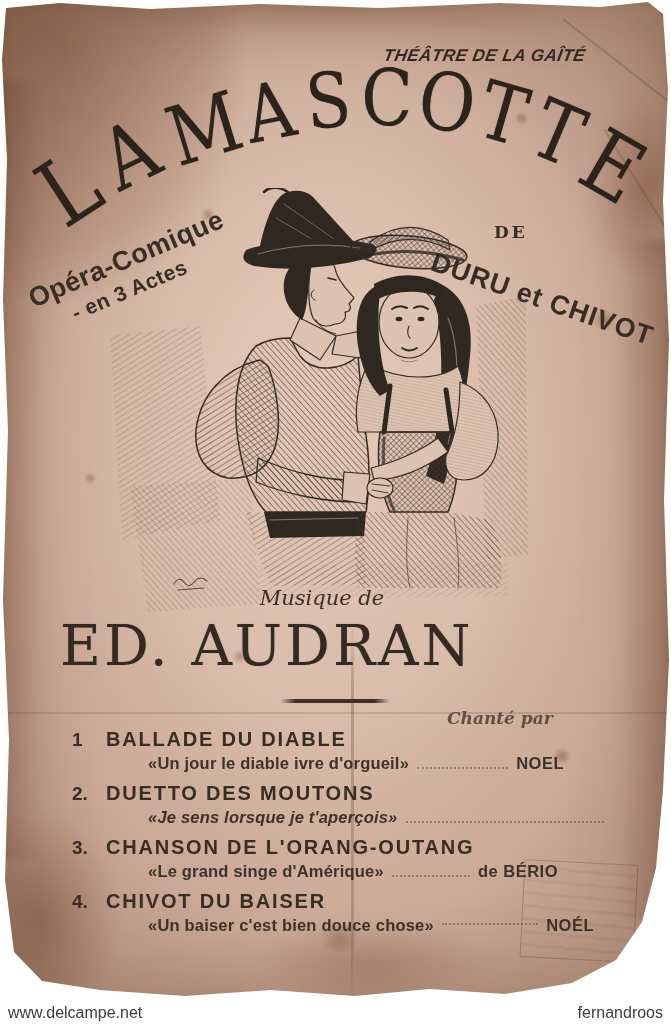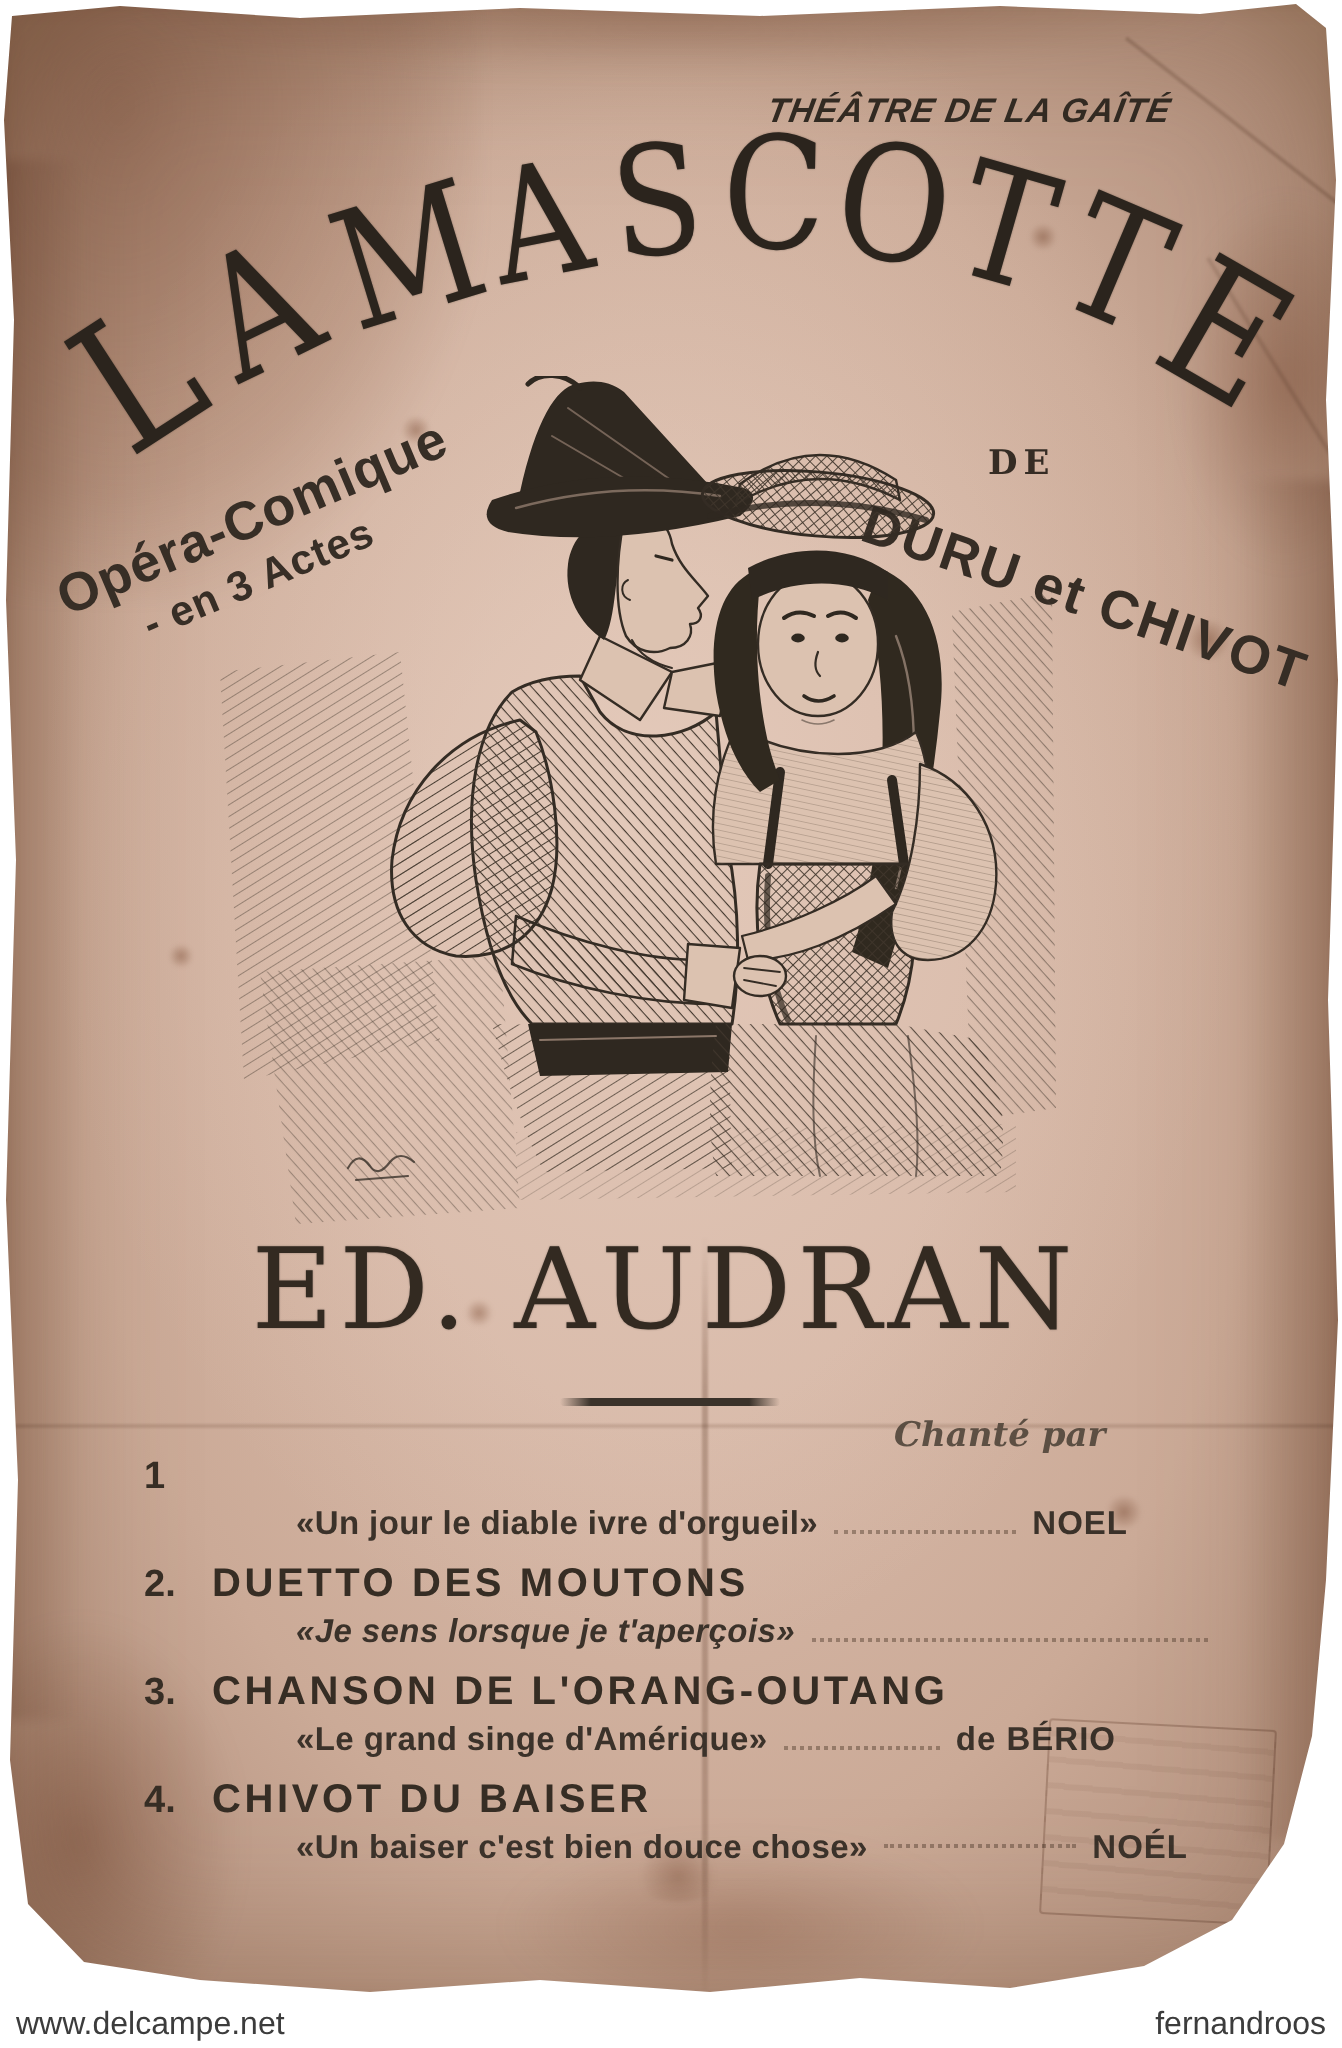--- a/index.html
+++ b/index.html
@@ -75,21 +75,21 @@
   .authors{
     position:absolute;left:437px;top:247px;transform:rotate(19deg);transform-origin:left top;
     font-weight:bold;font-size:27px;letter-spacing:1px;color:#362d25;white-space:nowrap;
   }
   .illus{position:absolute;left:108px;top:188px;}
   .musique{
     position:absolute;left:222px;top:586px;width:200px;text-align:center;
     font-family:"DejaVu Serif",serif;font-style:italic;font-size:21px;color:#39302a;
   }
   .composer{
-    position:absolute;left:60px;top:613px;width:545px;text-align:center;
+    position:absolute;left:60px;top:613px;width:545px;text-align:left;
     font-family:"DejaVu Serif",serif;font-size:56px;letter-spacing:3px;color:#332a21;
     white-space:nowrap;text-shadow:0 0 1px rgba(43,36,29,.4);
   }
   .divider{
     position:absolute;left:280px;top:699px;width:110px;height:4px;border-radius:2px;
     background:linear-gradient(90deg, transparent, #3a322a 14%, #3a322a 86%, transparent);
   }
   .chante{
     position:absolute;left:447px;top:708px;font-family:"DejaVu Serif",serif;
     font-style:italic;font-weight:bold;font-size:17px;color:#493f34;opacity:.85;
@@ -244,29 +244,31 @@
 
         <path d="M266,96 C288,84 316,84 336,98 L336,112 C314,100 288,102 268,112 Z" fill="#2f2820"></path>
         <path d="M262,54 Q300,26 340,52 L342,62 Q300,40 260,64 Z" fill="url(#pcross)" stroke="#342c24" stroke-width="1.2"></path>
         <ellipse cx="301" cy="64" rx="58" ry="16" fill="url(#pcross)" stroke="#342c24" stroke-width="1.5" transform="rotate(5 301 64)"></ellipse>
         <path d="M247,70 Q301,56 355,72" stroke="#2f2820" stroke-width="3" fill="none" opacity=".8"></path>
 
         <path d="M66,396 q5,-9 11,-1 q4,6 10,-2 q5,-6 12,0 M70,402 l26,-2" stroke="#3a322a" stroke-width="1.1" fill="none" opacity=".8"></path>
       </g>
     </svg>
 
+    <div class="musique">Musique de</div>
     <div class="composer">ED. AUDRAN</div>
     <div class="divider"></div>
 
     <div class="chante">Chanté par</div>
     <div class="songs">
 
       <div class="song">
         <div class="trow">
           <span class="num">1</span>
+          <span class="sname">BALLADE DU DIABLE</span>
         </div>
         <div class="srow p1">
           <span class="quote">«Un jour le diable ivre d'orgueil»</span>
           <span class="leader"></span>
           <span class="singer">NOEL</span>
         </div>
       </div>
 
       <div class="song">
         <div class="trow">

